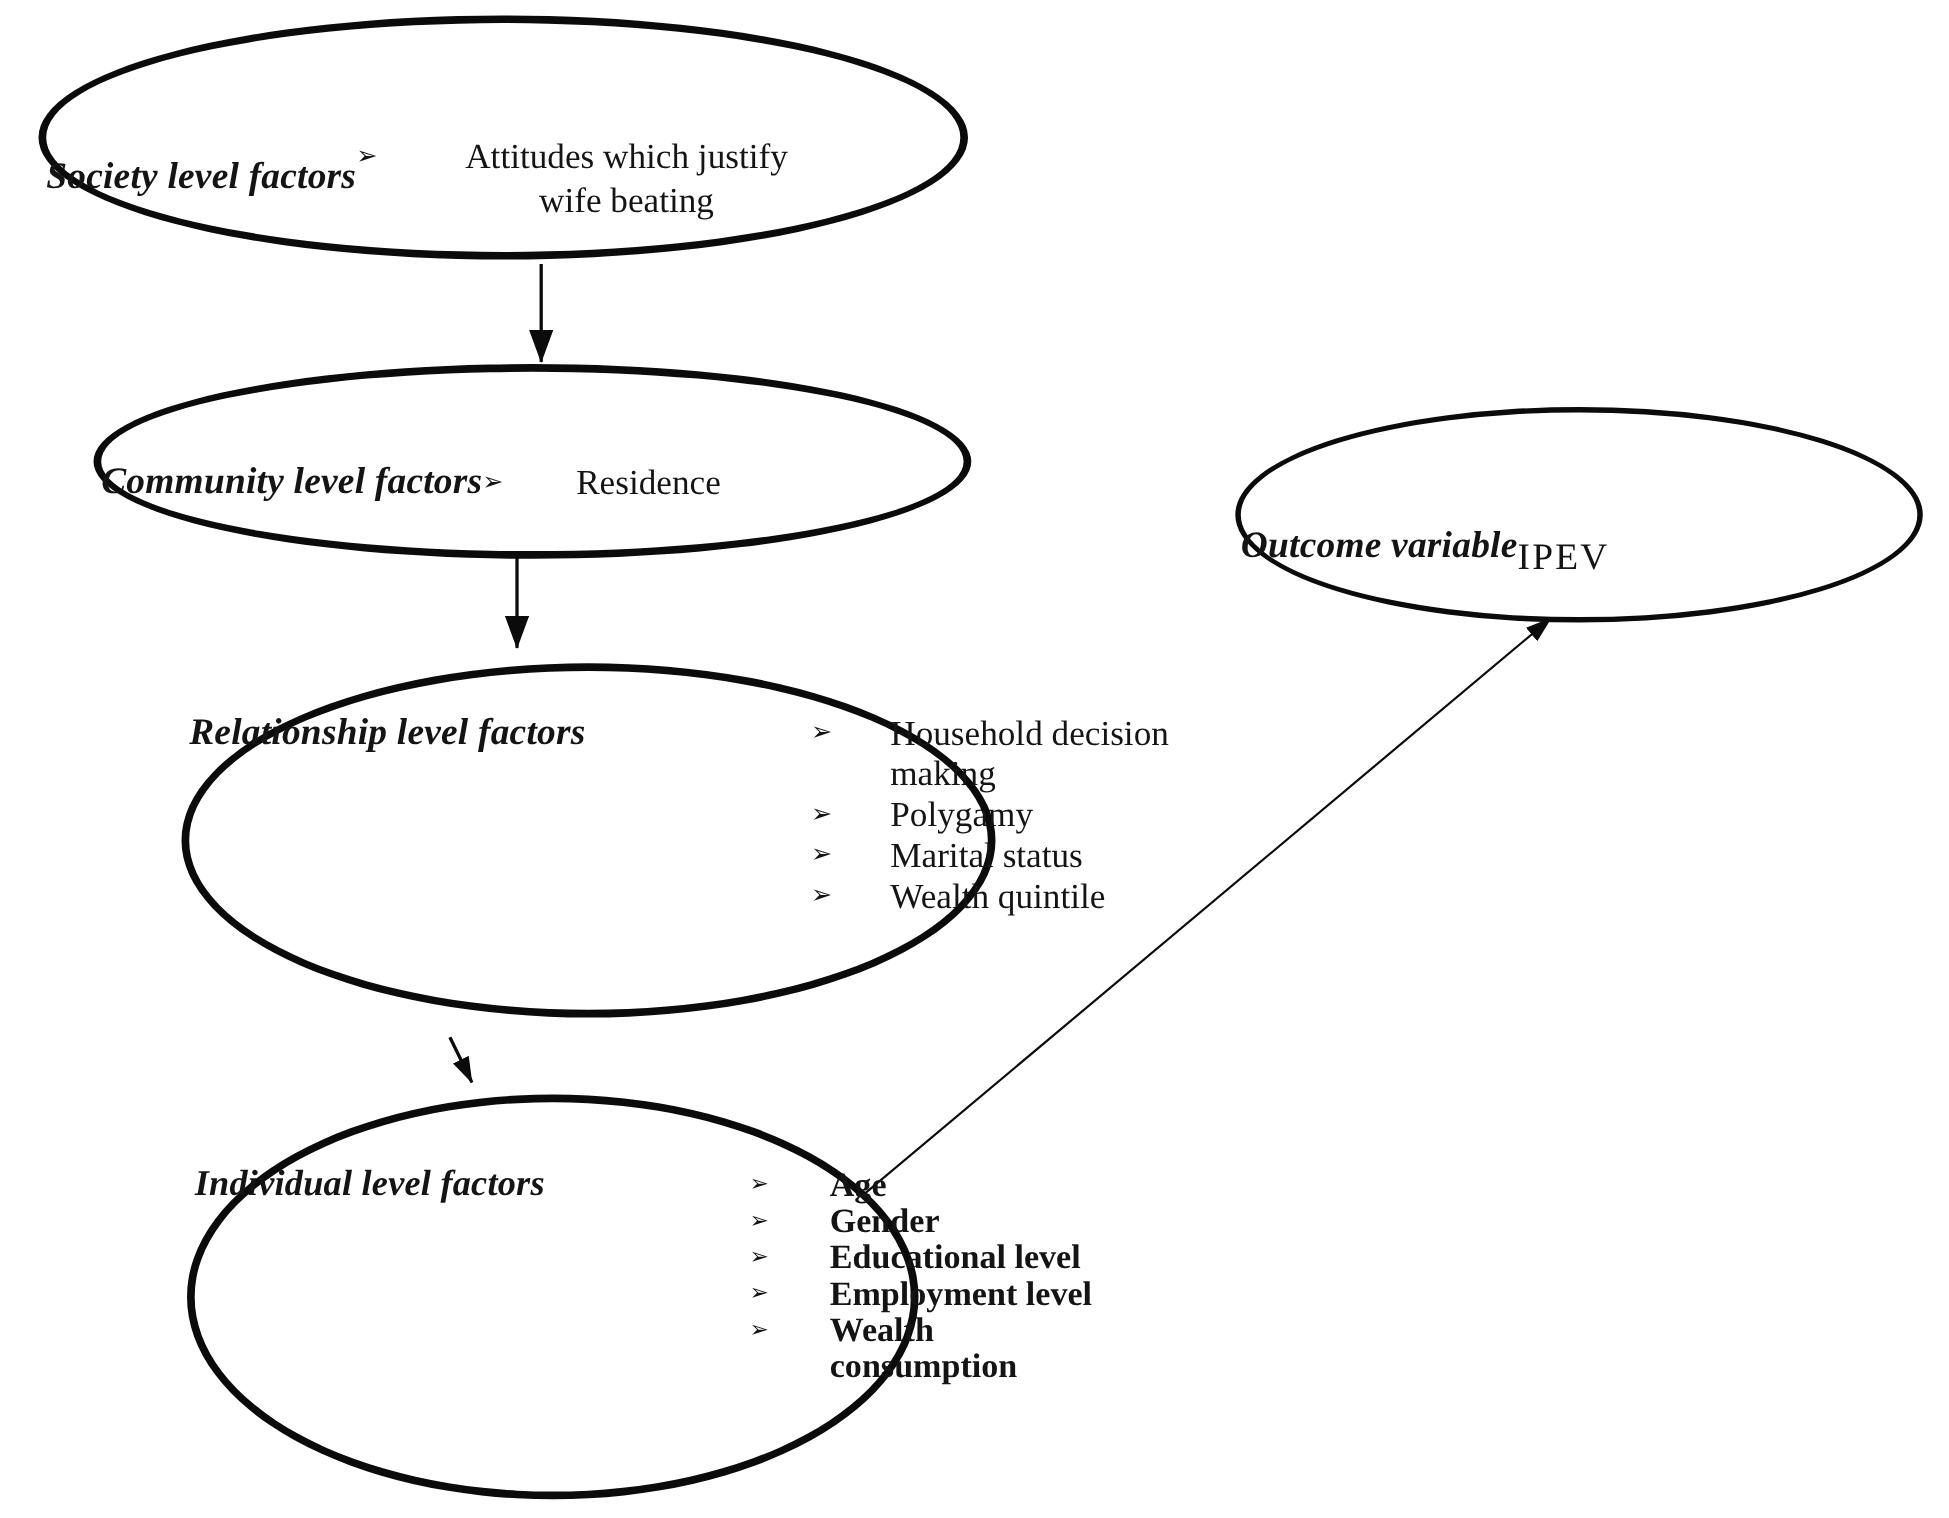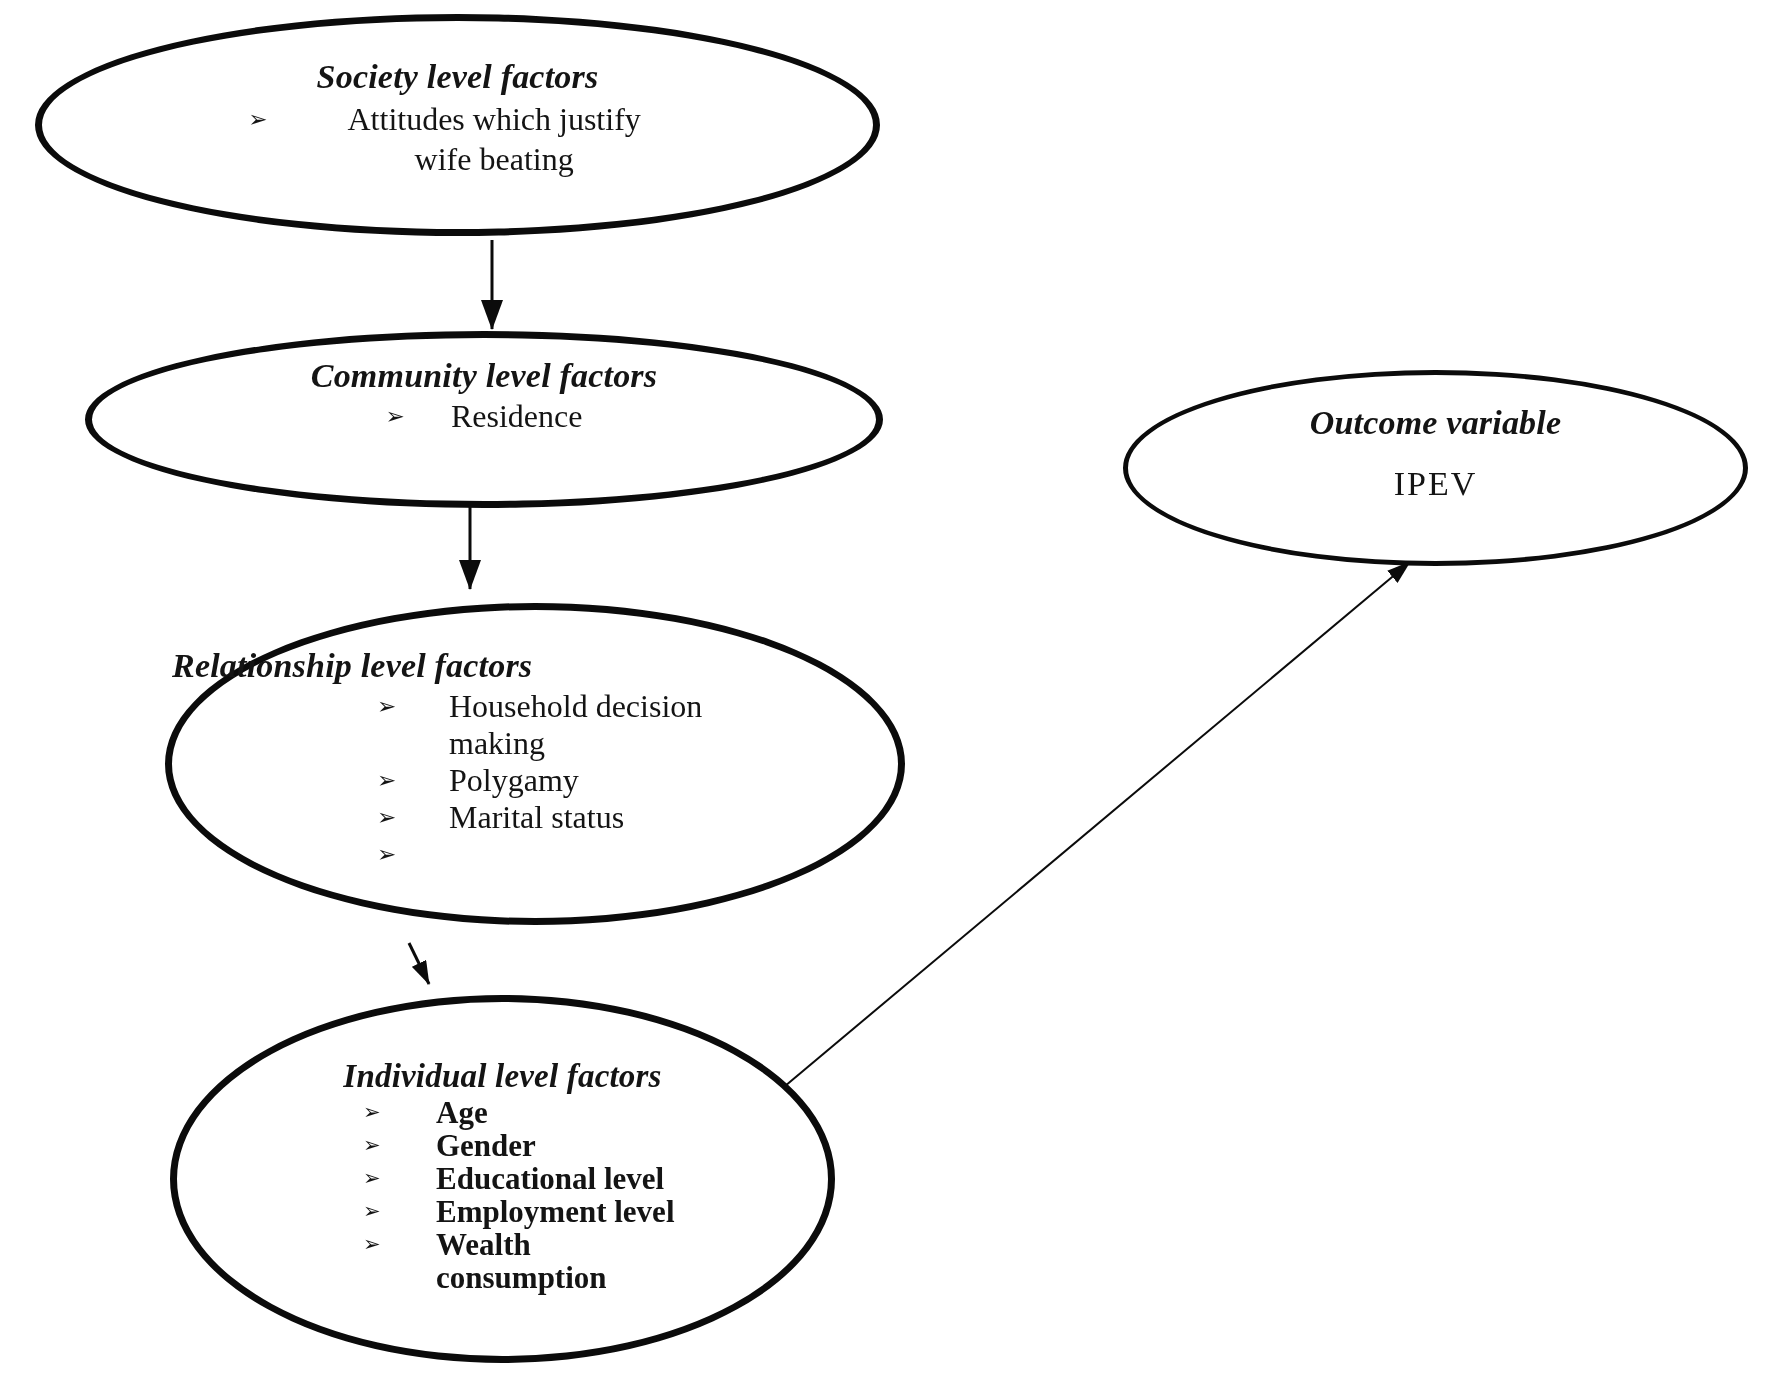--- a/index.html
+++ b/index.html
@@ -27,21 +27,21 @@
     border: 7px solid #0b0b0b;
     border-radius: 50%;
     background: #ffffff;
     box-sizing: border-box;
   }
   .node-inner {
     position: relative;
     width: 100%;
     height: 100%;
     display: flex;
-    flex-direction: column;
+    flex-direction: row;
     align-items: center;
   }
   .node-title {
     font-weight: bold;
     font-style: italic;
     font-size: 34px;
     line-height: 40px;
     white-space: nowrap;
     letter-spacing: 0.2px;
   }
@@ -65,21 +65,21 @@
   .node.society .node-inner { padding-top: 36px; }
   .node.society .item-row { margin-top: 2px; }
   .node.society .bullet { margin-right: 54px; line-height: 40px; }
   .node.society .item-text { width: 345px; text-align: center; line-height: 40px; }
 
   
   .node.community { left: 85px; top: 331px; width: 798px; height: 177px; }
   .node.community .node-inner { padding-top: 18px; }
   .node.community .item-row { margin-top: 1px; }
   .node.community .bullet { margin-right: 46px; line-height: 38px; }
-  .node.community .item-text { line-height: 38px; }
+  .node.community .item-text { line-height: 38px; margin-left: 20px; }
 
   
   .node.relationship { left: 165px; top: 603px; width: 740px; height: 322px; }
   .node.relationship .node-inner { align-items: stretch; padding-top: 36px; }
   .node.relationship .node-title { }
   .node.relationship .list { margin-left: 205px; margin-top: 2px; }
   .node.relationship .bullet { width: 72px; line-height: 37px; }
   .node.relationship .item-text { width: 318px; line-height: 37px; }
 
   
@@ -150,20 +150,21 @@
         <div class="item-row">
           <span class="bullet">➢</span>
           <span class="item-text">Polygamy</span>
         </div>
         <div class="item-row">
           <span class="bullet">➢</span>
           <span class="item-text">Marital status</span>
         </div>
         <div class="item-row">
           <span class="bullet">➢</span>
+          <span class="item-text">Wealth quintile</span>
         </div>
       </div>
     </div>
   </div>
 
   <div class="node individual">
     <div class="node-inner">
       <div class="node-title">Individual level factors</div>
       <div class="list">
         <div class="item-row">

